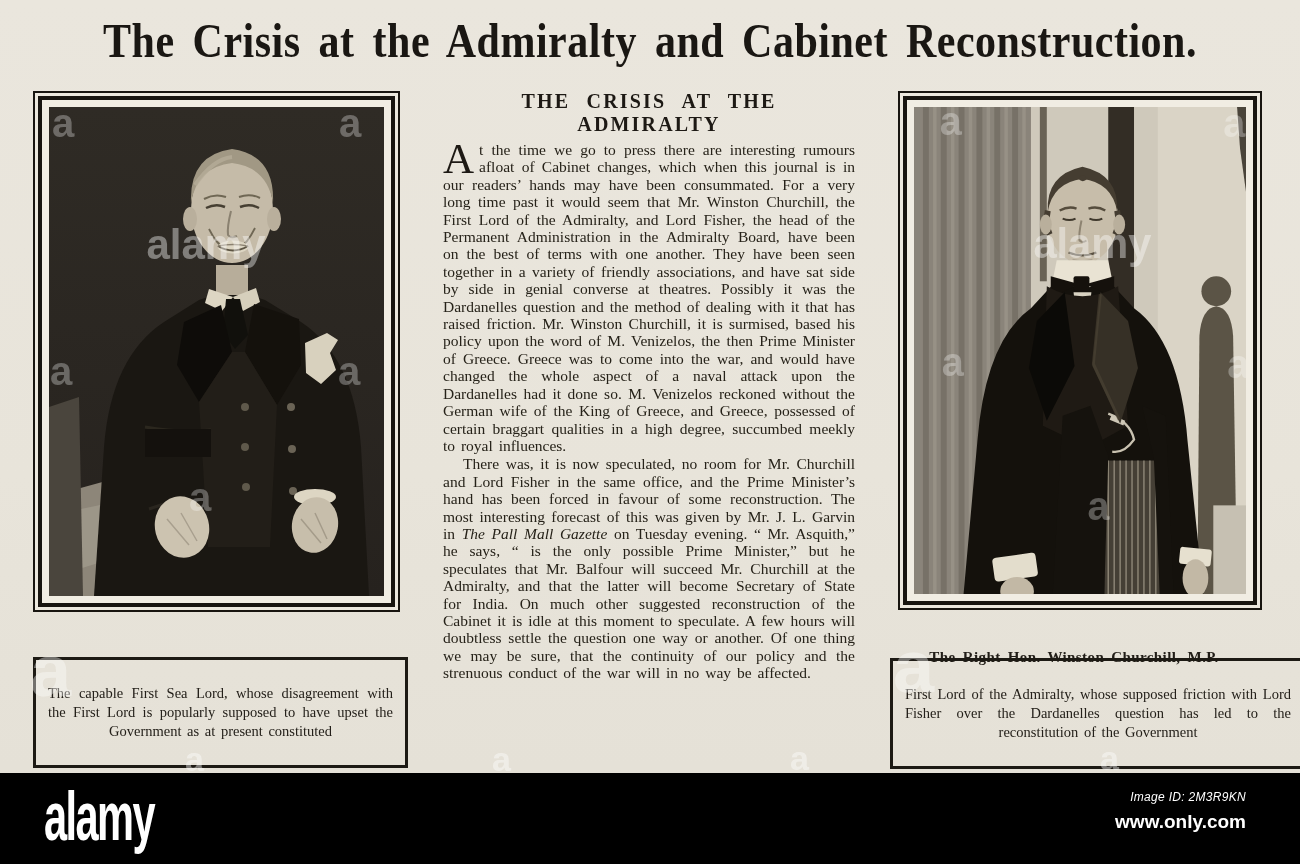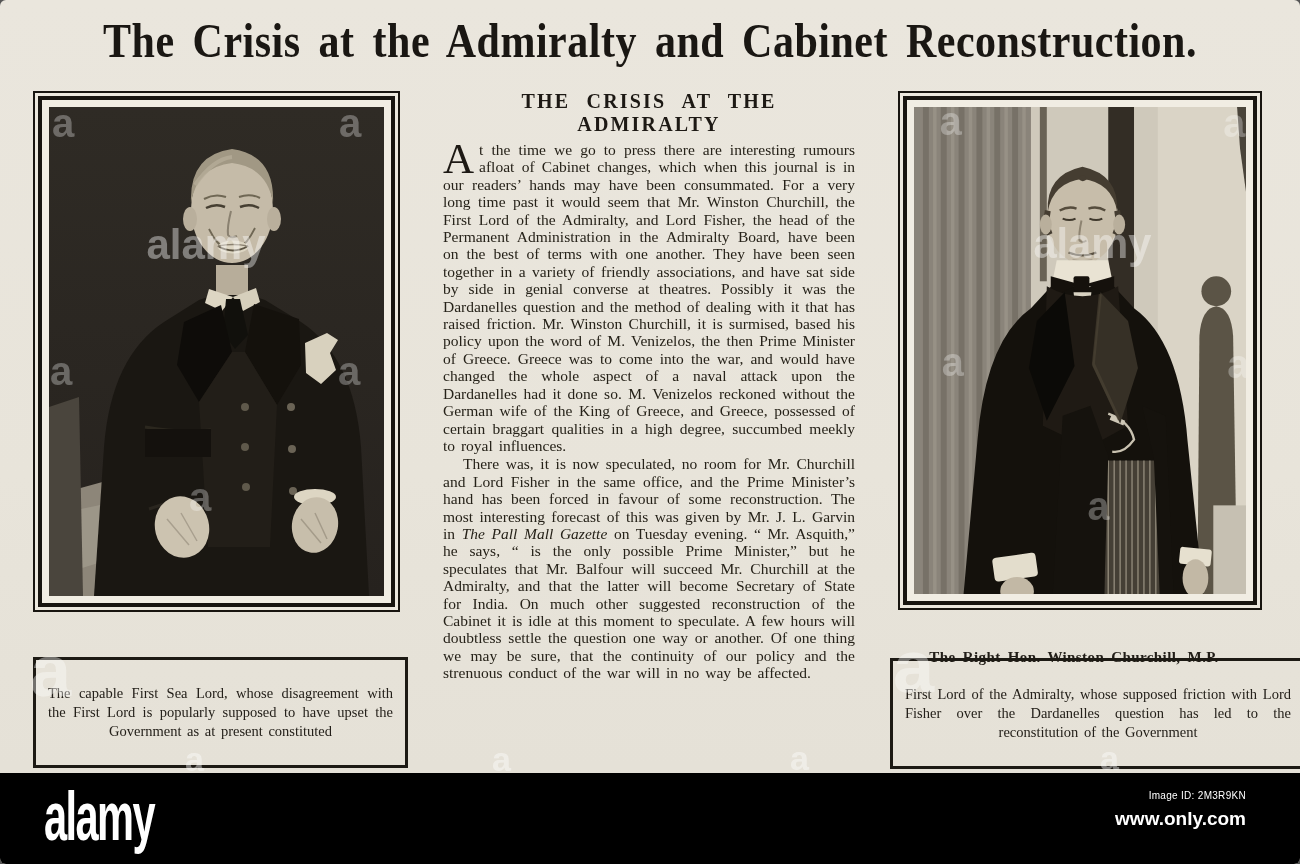--- a/index.html
+++ b/index.html
@@ -1,19 +1,19 @@
 <!DOCTYPE html>
 <html><head>
 <meta charset="utf-8">
 <style>
   html,body{margin:0;padding:0;background:#555;}
   .page{
     position:relative;width:1300px;height:864px;overflow:hidden;
     background:linear-gradient(180deg,#eae6dd 0%,#e8e4da 55%,#e4e0d6 100%);
-    font-family:"Liberation Serif","DejaVu Serif",serif;color:#262219;border-radius:6px;
+    font-family:"Liberation Serif","DejaVu Serif",serif;color:#262219;
   }
   
   .headline{position:absolute;top:16px;left:0;width:1300px;text-align:center;white-space:nowrap;}
   .headline span{
     display:inline-block;font-weight:bold;font-size:42px;letter-spacing:.5px;word-spacing:7px;
     color:#1a1713;transform:scaleY(1.18);transform-origin:center;
   }
   
   .frame{position:absolute;box-sizing:border-box;border:2px solid #181510;background:#ece8de;padding:3px;}
   .frame-inner{box-sizing:border-box;border:4px solid #181510;background:#f1ede3;padding:7px;width:100%;height:100%;}
@@ -53,21 +53,21 @@
   .footer{position:absolute;left:0;top:773px;width:1300px;height:91px;background:#000;z-index:5;}
   .alamy-logo{
     position:absolute;left:44px;top:50%;color:#fff;
     font-family:"Liberation Sans",sans-serif;font-weight:bold;font-size:52px;letter-spacing:-2px;
     transform:translateY(-54%) scaleY(1.32) scaleX(0.8);transform-origin:left center;
   }
   .footer-right{
     position:absolute;right:54px;top:17px;text-align:right;color:#fff;
     font-family:"Liberation Sans",sans-serif;
   }
-  .image-id{font-size:10px;letter-spacing:.3px;}
+  .image-id{font-size:12px;letter-spacing:.3px;font-style:italic;}
   .alamy-url{font-size:19px;font-weight:bold;margin-top:7px;}
 </style>
 </head>
 <body>
 
 <div class="page">
 
   <div class="headline">
     <span>The Crisis at the Admiralty and Cabinet Reconstruction.</span>
   </div>

